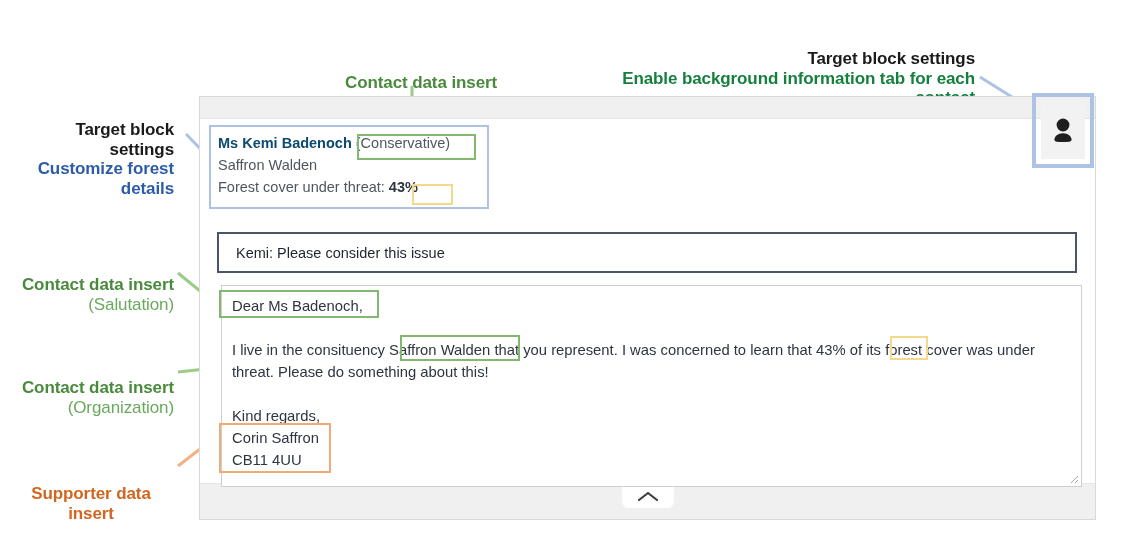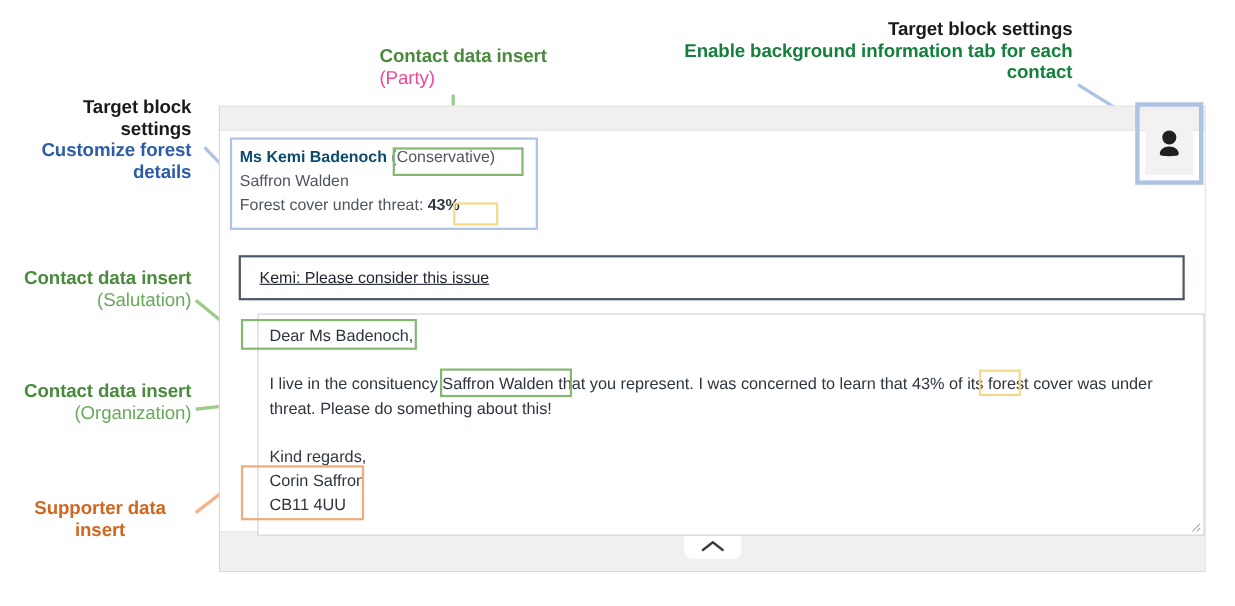--- a/index.html
+++ b/index.html
@@ -4,21 +4,21 @@
 <style>
   html,body{margin:0;padding:0;}
   body{
     width:1123px;height:551px;position:relative;overflow:hidden;
     background:#ffffff;
     font-family:"Liberation Sans", sans-serif;
     -webkit-font-smoothing:antialiased;
   }
 
   
-  .ann{position:absolute;font-weight:bold;line-height:1.16;letter-spacing:-0.1px;}
+  .ann{position:absolute;font-weight:bold;line-height:1.16;letter-spacing:-0.1px;margin-top:32px;}
   .ann .light{font-weight:normal;}
 
   #ann-target-left{ left:8px; top:88px; width:166px; text-align:right; font-size:17px; }
   #ann-target-left .l1{color:#1a1a1a;display:block;}
   #ann-target-left .l2{color:#2c5ca8;display:block;}
 
   #ann-contact-party{ left:345px; top:41px; width:155px; text-align:left; font-size:17px; color:#4a8a3c;}
   #ann-contact-party .light{color:#ec4899;}
 
   #ann-target-right{ left:600px; top:17px; width:375px; text-align:right; font-size:17px;}
@@ -102,26 +102,26 @@
   #hl-ref{
     position:absolute;left:412px;top:184px;width:41px;height:21px;
     border:2px solid #f5d98a;box-sizing:border-box;z-index:6;
   }
 
   
   #subject-field{
     position:absolute;left:217px;top:232px;width:860px;height:41px;
     border:2px solid #4a5568;box-sizing:border-box;background:#fff;
     display:flex;align-items:center;padding-left:17px;
-    font-size:14.5px;color:#1f2430;text-decoration:underline;
+    font-size:14.5px;color:#1f2430;
   }
 
   
   #body-area{
-    position:absolute;left:234px;top:285px;width:861px;height:202px;
+    position:absolute;left:221px;top:285px;width:861px;height:202px;
     border:1px solid #cfcfcf;box-sizing:border-box;background:#fff;
     padding:9px 12px 0 10px;
     font-size:14.8px;line-height:22px;color:#2e3540;
     overflow:hidden;
   }
   #body-area p{margin:0 0 0 0;}
   .spacer{height:22px;}
   #resize-grip{
     position:absolute;right:2px;bottom:2px;width:12px;height:12px;
   }

